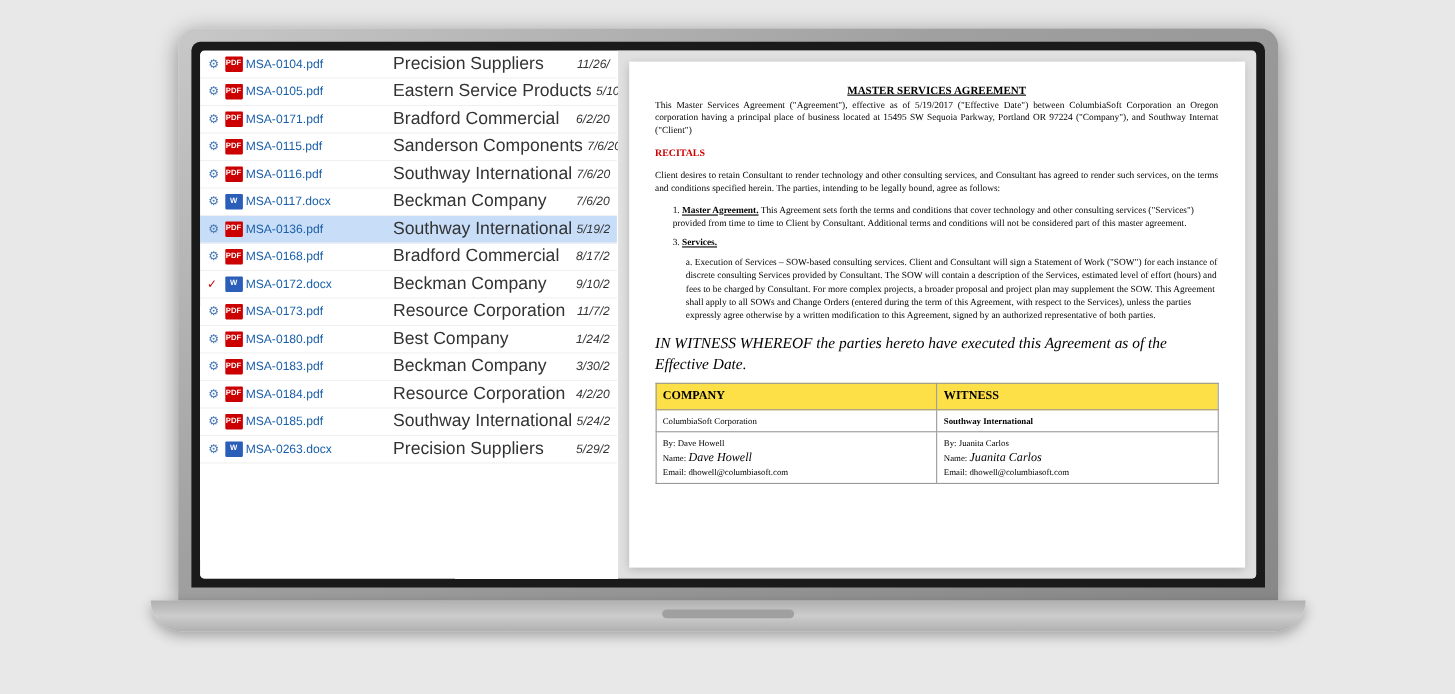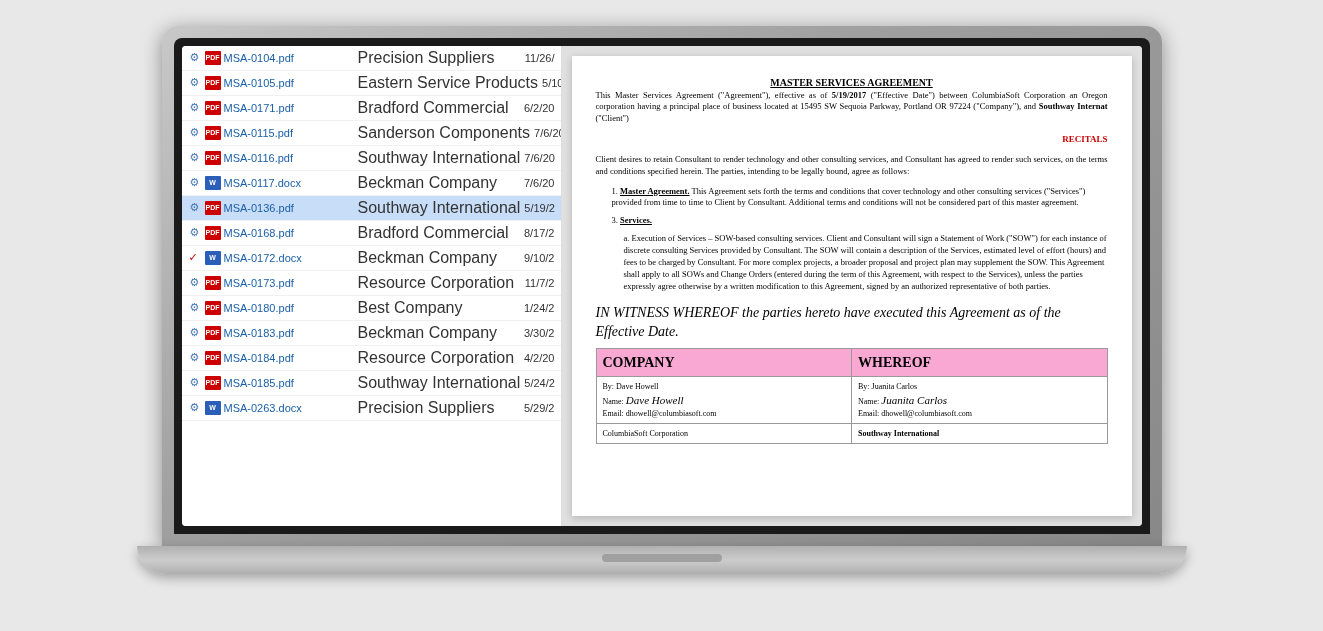--- a/index.html
+++ b/index.html
@@ -137,20 +137,21 @@
       flex: 1;
       color: #333;
       font-size: 16px;
       padding-left: 4px;
     }
 
     .file-date {
       color: #333;
       font-size: 11px;
       padding-left: 4px;
+      font-style: italic;
     }
 
     
     .doc-panel {
       flex: 1;
       background: #e0e0e0;
       overflow-y: auto;
       padding: 10px;
       display: flex;
       justify-content: center;
@@ -176,25 +177,25 @@
       margin-bottom: 0;
       text-decoration: underline;
     }
 
     .doc-para {
       margin-bottom: 8px;
       text-align: justify;
     }
 
     .doc-para .highlight {
-      font-weight: bold;
+      font-weight: normal;
     }
 
     .doc-section-title {
-      text-align: right;
+      text-align: left;
       font-weight: bold;
       color: #cc0000;
       margin: 8px 0;
       font-size: 9px;
     }
 
     .doc-numbered {
       margin-left: 16px;
       margin-bottom: 6px;
     }
@@ -223,22 +224,22 @@
     }
 
     .signature-table td {
       border: 1px solid #999;
       padding: 4px 6px;
       vertical-align: top;
     }
 
     .sig-header {
       font-weight: bold;
-      background: #f9a8d4;
-      font-size: 14px;
+      background: #fde047;
+      font-size: 11px;
     }
 
     .sig-name-bold {
       font-weight: bold;
     }
 
     .sig-cursive {
       font-style: italic;
       font-family: cursive;
       font-size: 11px;
@@ -446,42 +447,42 @@
               <span class="num-title">Execution of Services – SOW-based consulting services.</span>
               <span> Client and Consultant will sign a Statement of Work ("SOW") for each instance of discrete consulting Services provided by Consultant. The SOW will contain a description of the Services, estimated level of effort (hours) and fees to be charged by Consultant. For more complex projects, a broader proposal and project plan may supplement the SOW. This Agreement shall apply to all SOWs and Change Orders (entered during the term of this Agreement, with respect to the Services), unless the parties expressly agree otherwise by a written modification to this Agreement, signed by an authorized representative of both parties.</span>
             </div>
 
             <div class="doc-witness">IN WITNESS WHEREOF the parties hereto have executed this Agreement as of the Effective Date.</div>
 
             <table class="signature-table">
               <tbody>
                   <tr>
                 <td class="sig-header">COMPANY</td>
-                <td class="sig-header">WHEREOF</td>
+                <td class="sig-header">WITNESS</td>
+              </tr>
+              <tr>
+                <td>ColumbiaSoft Corporation</td>
+                <td class="sig-name-bold">Southway International</td>
               </tr>
               <tr>
                 <td>
                   <span>By: Dave Howell</span><br>
                   <span>Name:</span>
                   <span class="sig-cursive"> Dave Howell</span><br>
                   <span>Email:</span>
                   <span>dhowell@columbiasoft.com</span>
                 </td>
                 <td>
                   <span>By: Juanita Carlos</span><br>
                   <span>Name:</span>
                   <span class="sig-cursive"> Juanita Carlos</span><br>
                   <span>Email:</span>
                   <span>dhowell@columbiasoft.com</span>
                 </td>
               </tr>
-              <tr>
-                <td>ColumbiaSoft Corporation</td>
-                <td class="sig-name-bold">Southway International</td>
-              </tr>
             </tbody>
               </table>
           </div>
         </div>
 
       </div>
     </div>
   </div>
   <div class="laptop-base"></div>
 </div>

